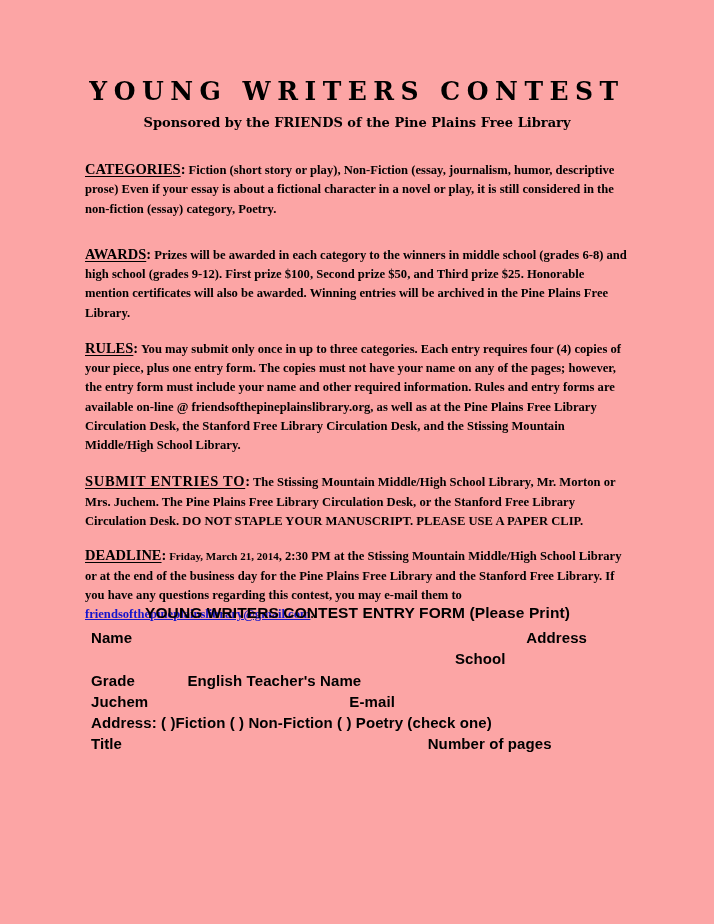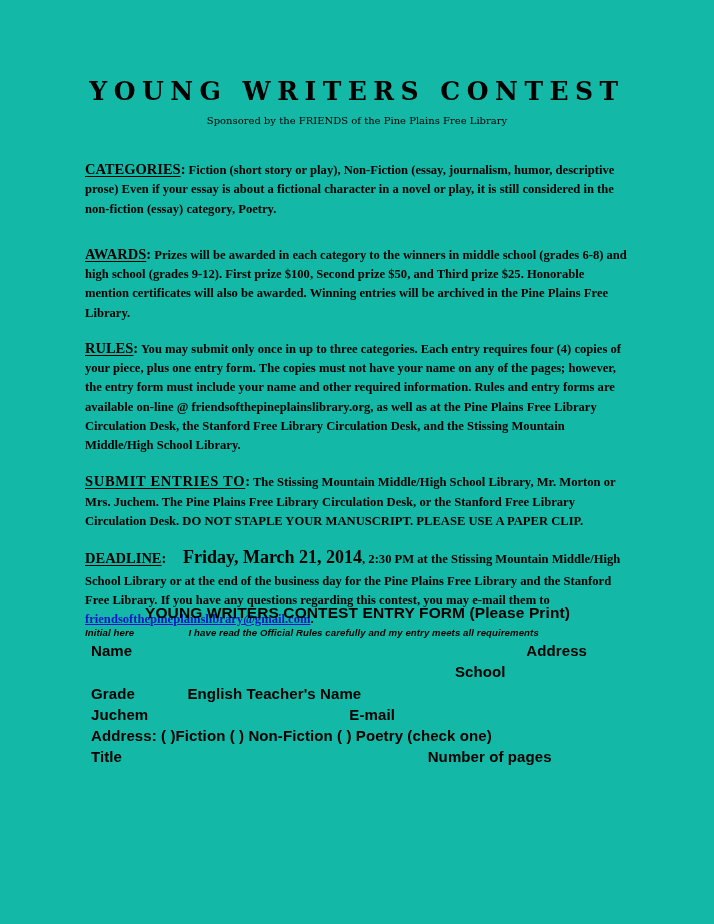--- a/index.html
+++ b/index.html
@@ -13,21 +13,21 @@
     font-family: "Liberation Sans", sans-serif;
     color: #000000;
     position: relative;
     overflow: hidden;
   }
   .page {
     position: absolute;
     left: 0; top: 0;
     width: 714px;
     height: 924px;
-    background: #14b8a6;
+    background: #fca5a5;
   }
 
   
   .title-block {
     position: absolute;
     left: 0;
     top: 78px;
     width: 714px;
     text-align: center;
   }
@@ -36,22 +36,22 @@
     font-weight: bold;
     font-size: 25px;
     letter-spacing: 6.5px;
     line-height: 1.05;
     white-space: nowrap;
     transform: scaleY(1.06);
     transform-origin: center top;
   }
   .doc-subtitle {
     font-family: "DejaVu Serif", serif;
-    font-weight: normal;
-    font-size: 10px;
+    font-weight: bold;
+    font-size: 13px;
     letter-spacing: 0px;
     margin-top: 11px;
   }
 
   
   .body-wrap {
     position: absolute;
     left: 85px;
     top: 158px;
     width: 545px;
@@ -72,23 +72,22 @@
   }
   .section .lead-wide {
     letter-spacing: 0.7px;
   }
   .section .colon {
     font-size: 14.5px;
     font-weight: bold;
     text-decoration: none;
   }
   .deadline-date {
-    font-size: 18px;
-    font-weight: bold;
-    margin-left: 12px;
+    font-size: 11px;
+    font-weight: bold;
   }
   .maillink {
     color: #1414cc;
     text-decoration: underline;
     font-weight: bold;
   }
 
   
   #sec-categories { margin-bottom: 14px; }
   #sec-awards { margin-bottom: 14px; margin-top: 24px; }
@@ -170,23 +169,20 @@
     <div class="section" id="sec-deadline">
       <span class="lead">DEADLINE</span><span class="colon">:</span><span class="deadline-date"> Friday, March 21, 2014</span><span>, 2:30 PM at the Stissing Mountain Middle/High School Library or at the end of the business day for the Pine Plains Free Library and the Stanford Free Library. If you have any questions regarding this contest, you may e-mail them to </span><a class="maillink" href="#">friendsofthepineplainslibrary@gmail.com</a><span>.</span>
     </div>
 
   </div>
 
   <div class="form-wrap">
 
     <div class="form-heading">YOUNG WRITERS CONTEST ENTRY FORM (Please Print)</div>
 
-    <div class="initial-line">
-      <span>Initial here</span><span class="blank">__________</span><span>I have read the Official Rules carefully and my entry meets all requirements</span>
-    </div>
 
     <div class="form-row">
       <span>Name</span><span class="fill">_________________________________________________</span><span>Address</span><span class="fill">_________________</span>
     </div>
 
     <div class="form-row indent-row">
       <span class="fill">______________________________________________</span><span>School</span><span class="fill">________________</span>
     </div>
 
     <div class="form-row">

